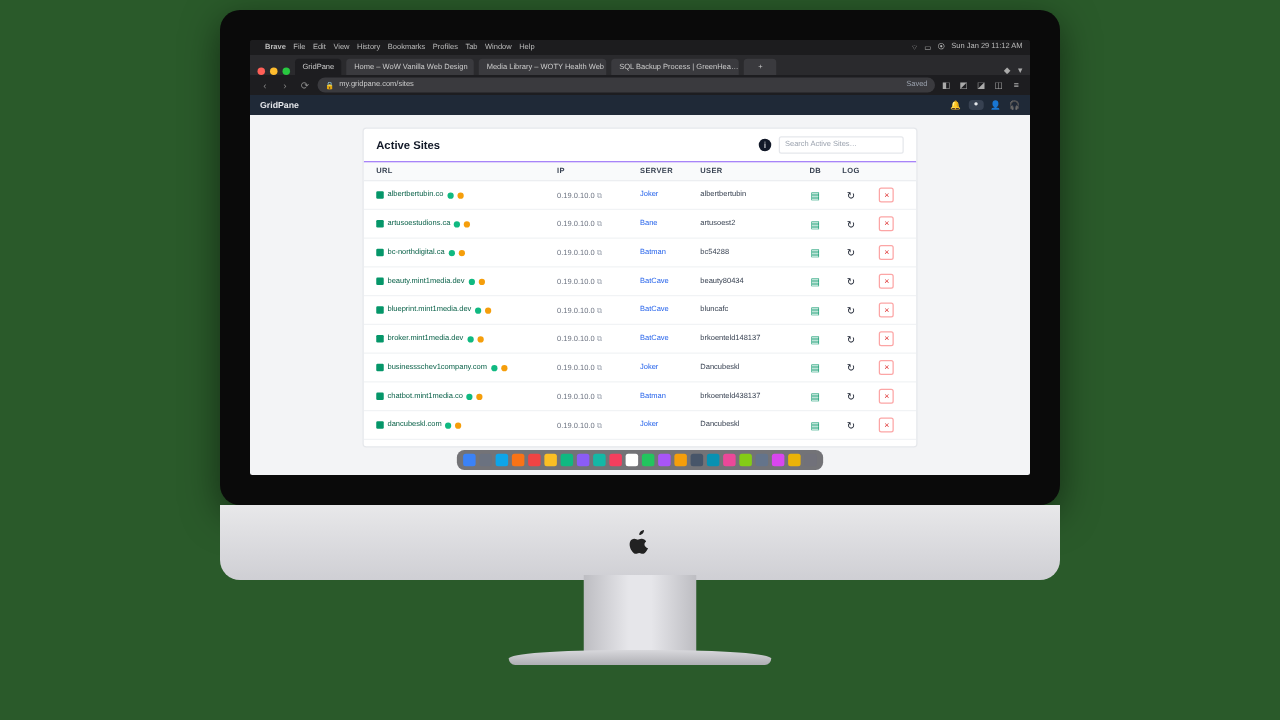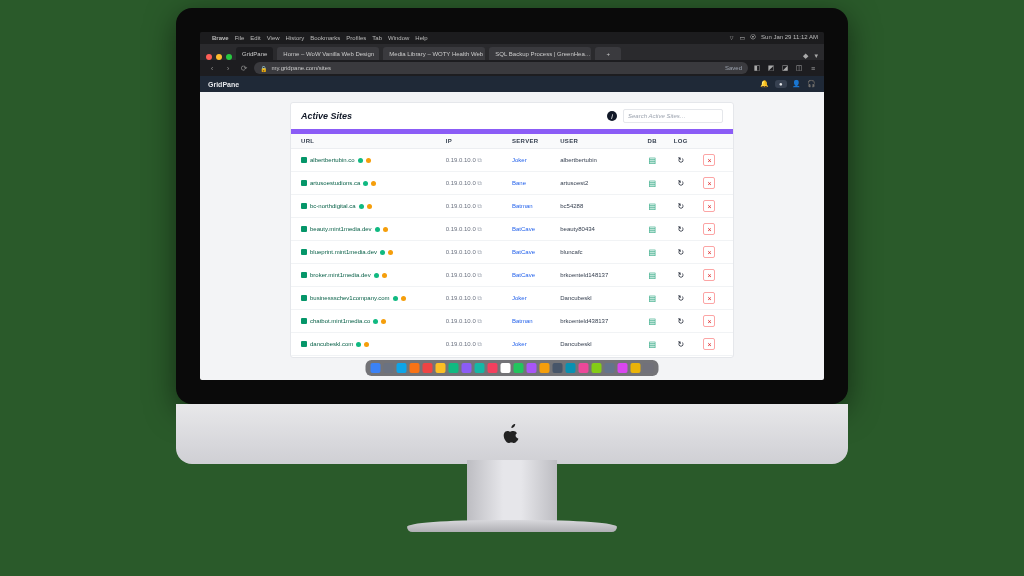--- a/index.html
+++ b/index.html
@@ -26,21 +26,21 @@
   .nav-btn{width:12px;height:12px;color:#888;display:flex;align-items:center;justify-content:center;font-size:8px;}
   .urlbar{flex:1;height:12px;background:#3a3a3e;border-radius:6px;color:#ccc;font-size:6px;display:flex;align-items:center;padding:0 6px;}
   .ext{width:10px;height:10px;color:#aaa;font-size:7px;display:flex;align-items:center;justify-content:center;}
   .content{flex:1;background:#f3f4f6;position:relative;overflow:hidden;}
   .app-bar{height:16px;background:#1f2937;display:flex;align-items:center;padding:0 8px;color:#e5e7eb;font-size:7px;}
   .app-bar .brand{font-weight:600;}
   .app-bar .right{margin-left:auto;display:flex;gap:6px;align-items:center;}
   .pill{background:#374151;border-radius:3px;padding:1px 4px;font-size:6px;}
   
   .card{position:absolute;left:90px;right:90px;top:26px;bottom:22px;background:#fff;border:1px solid #e5e7eb;border-radius:3px;display:flex;flex-direction:column;overflow:hidden;}
-  .card-head{display:flex;align-items:center;padding:6px 10px;border-bottom:5px solid #8b5cf6;font-style:italic;}
+  .card-head{display:flex;align-items:center;padding:6px 10px;border-bottom:1px solid #8b5cf6;}
   .card-title{font-size:9px;font-weight:600;color:#111827;}
   .card-head .sp{flex:1;}
   .info{width:10px;height:10px;border-radius:50%;background:#111827;color:#fff;font-size:7px;display:flex;align-items:center;justify-content:center;margin-right:6px;}
   .search{width:90px;height:12px;border:1px solid #e5e7eb;border-radius:2px;font-size:6px;color:#9ca3af;display:flex;align-items:center;padding:0 4px;}
   .thead{display:flex;align-items:center;padding:4px 10px;background:#f9fafb;border-bottom:1px solid #eceef1;font-size:6px;font-weight:700;color:#374151;letter-spacing:.3px;}
   .c-url{flex:2.4;}
   .c-ip{flex:1.1;}
   .c-server{flex:.8;}
   .c-user{flex:1.3;}
   .c-db{flex:.45;text-align:center;}

